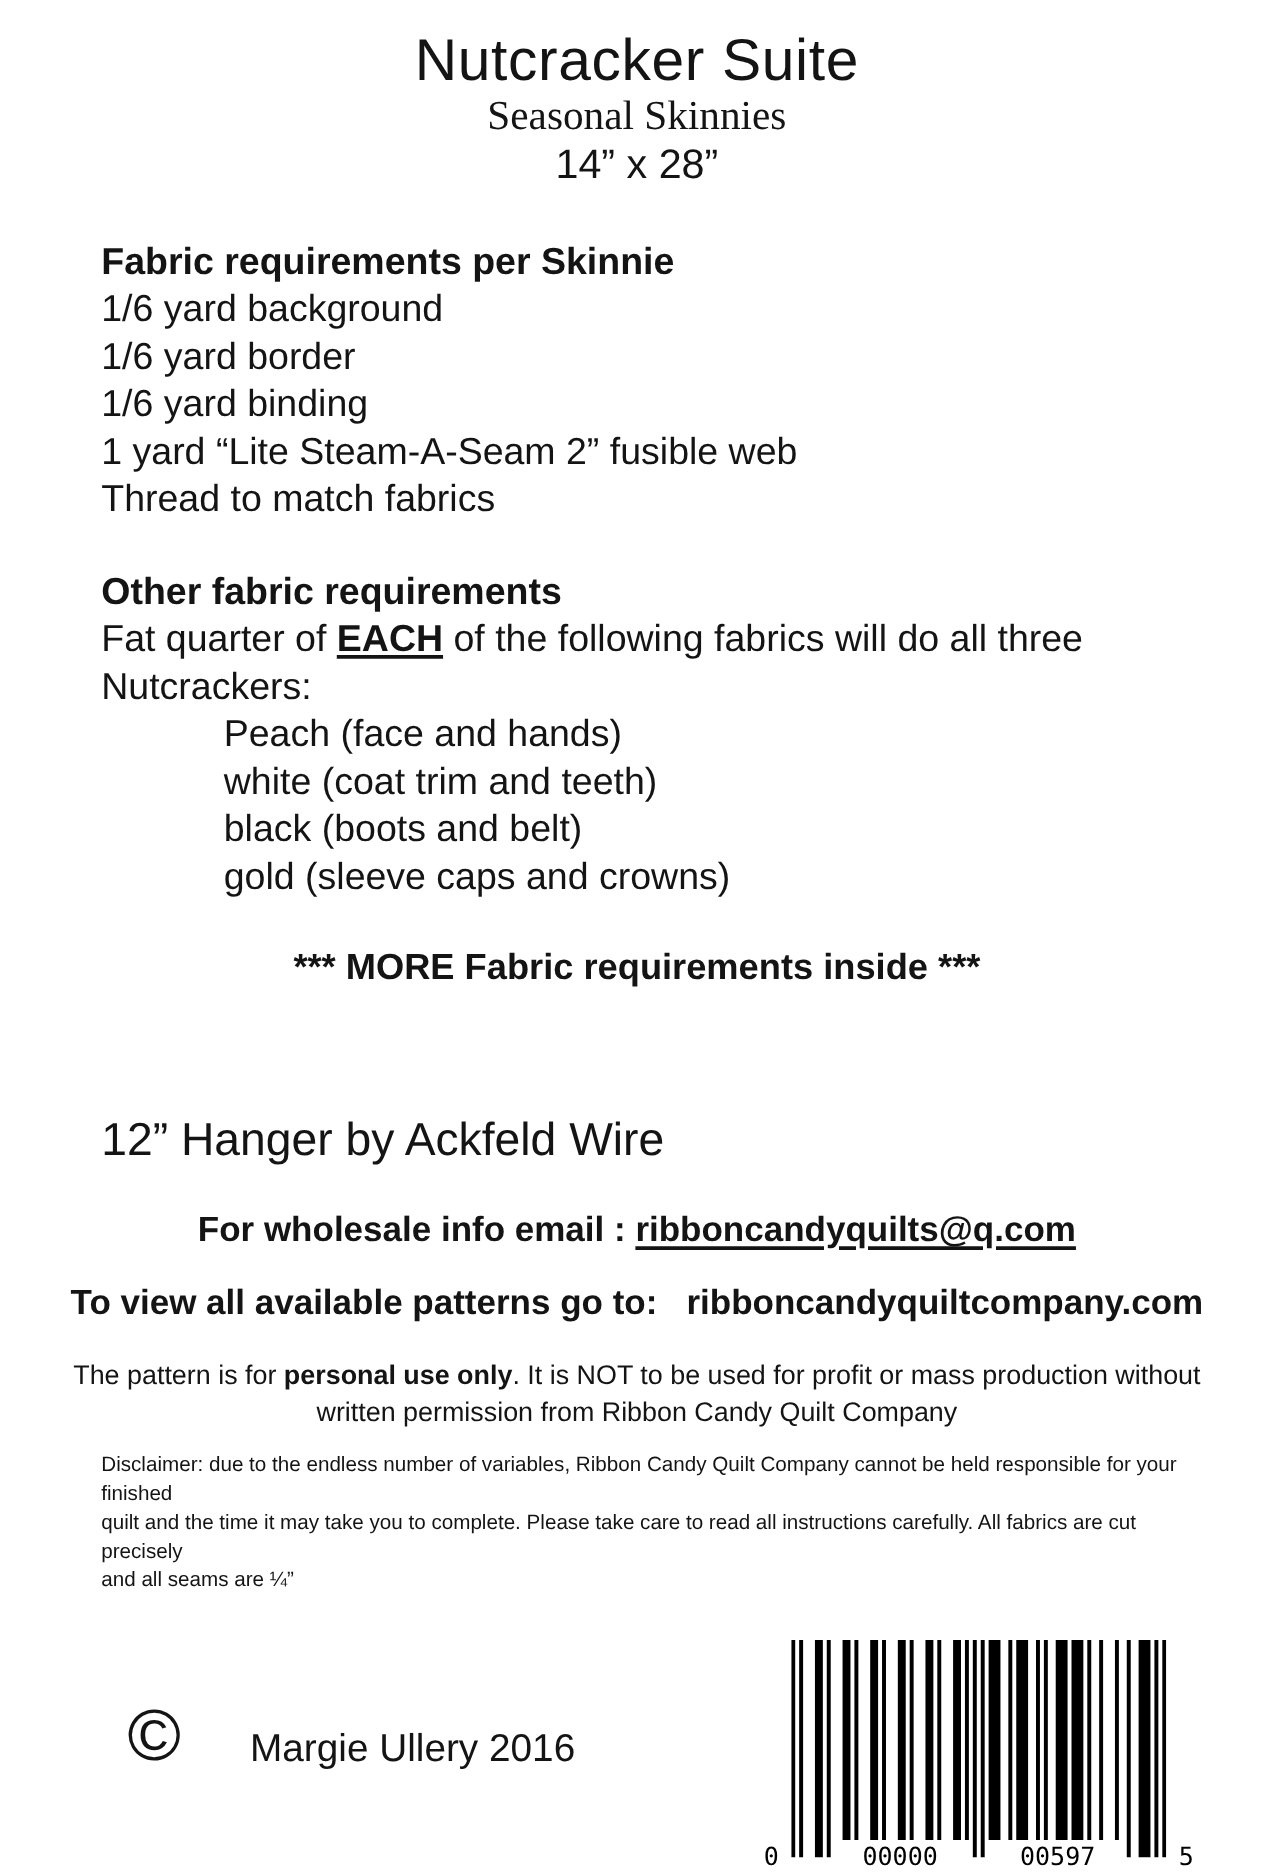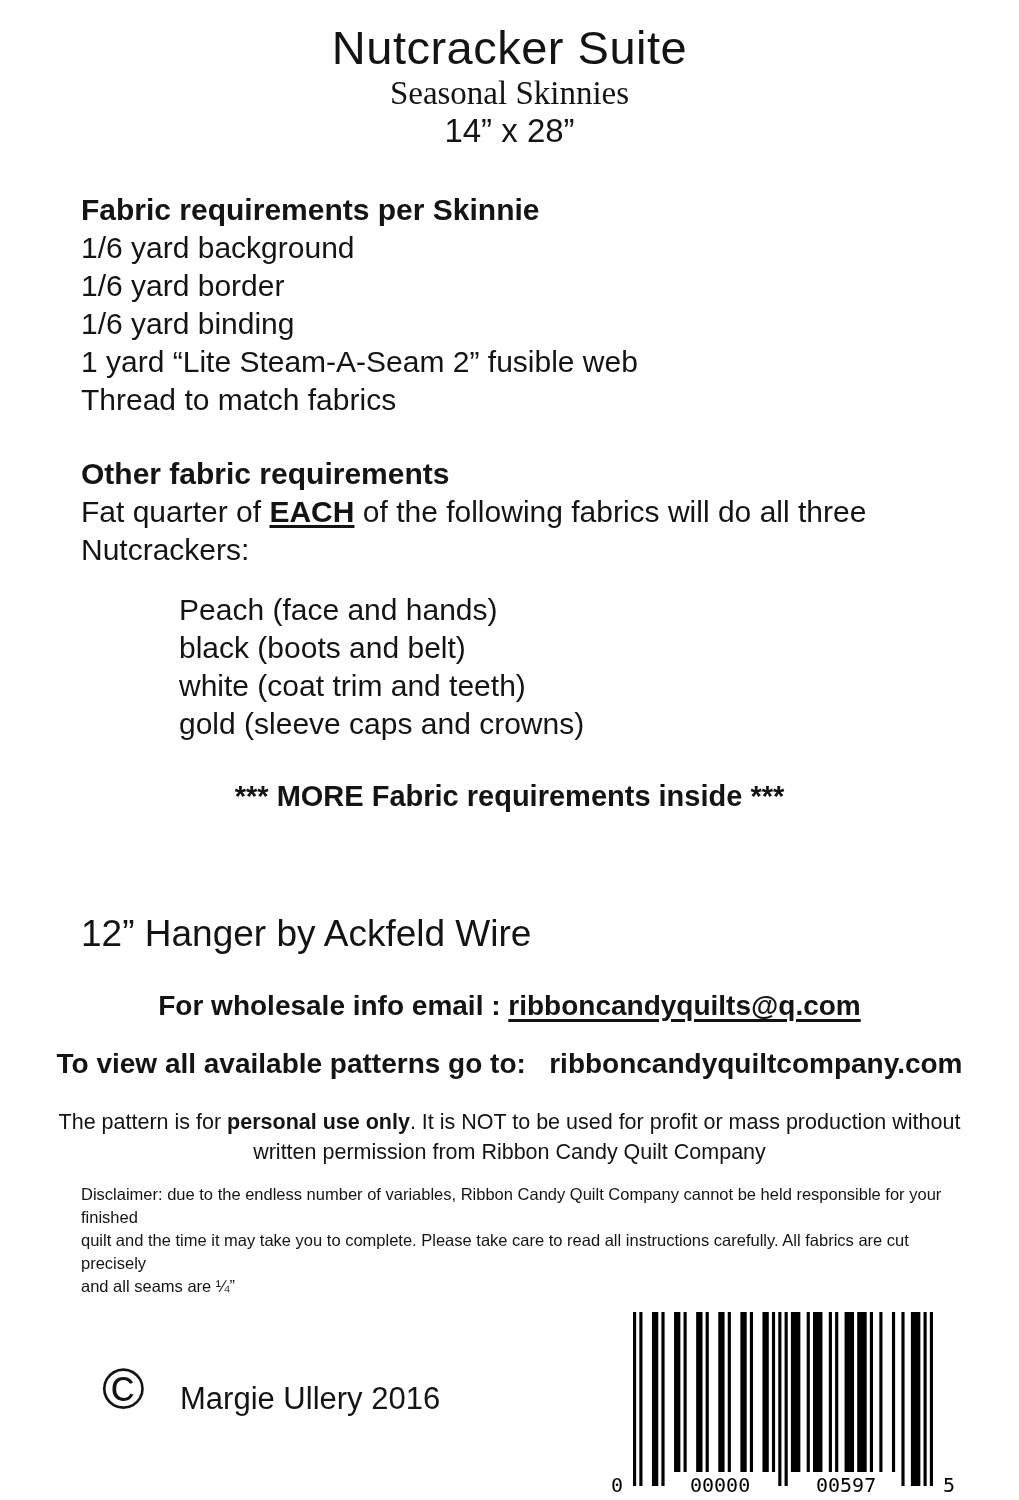--- a/index.html
+++ b/index.html
@@ -17,40 +17,40 @@
   
   .section { margin:0 40px 0 45px; font-size:30px; line-height:38px; }
   .sec1 { margin-top:42px; }
   .sec2 { margin-top:36px; }
   .heading {
     font-weight:bold; 
     text-decoration-thickness:3px; text-underline-offset:4px;
   }
   .line { white-space:pre-wrap; }
   .em { font-weight:bold; text-decoration:underline; text-decoration-thickness:3px; text-underline-offset:3px; }
-  .fabric-list { padding-left:98px;margin-top:22px; }
+  .fabric-list { padding-left:98px; }
 
   .more-note { text-align:center; font-weight:bold; font-size:29px; line-height:38px; margin-top:34px; }
   .hanger-note { margin:100px 0 0 45px; font-size:37px; line-height:38px; }
 
   .wholesale-line, .patterns-line {
     text-align:center; font-weight:bold; font-size:28px; line-height:34px; white-space:pre-wrap;
   }
   .wholesale-line { margin-top:36px; }
   .patterns-line { margin-top:24px; }
   .ul { text-decoration:underline; text-decoration-thickness:2.5px; text-underline-offset:4px; }
 
   .usage { text-align:center; font-size:21.5px; line-height:30px; margin-top:26px; white-space:pre-line; }
   .b { font-weight:bold; }
 
   .disclaimer { margin:16px 40px 0 45px; font-size:16.5px; line-height:23px; white-space:pre-line; }
 
   
   .copyright { position:absolute; left:66px; top:1360px; font-size:58px; line-height:58px; }
-  .credit { position:absolute; left:144px; top:1381px; font-size:31px; }
+  .credit { position:absolute; left:164px; top:1381px; font-size:31px; }
 
   .barcode { position:absolute; left:597px; top:1312px; width:340px; height:190px; }
   .barcode svg { position:absolute; left:0; top:0; }
   .bc-num {
     position:absolute; top:161px; font-family:"DejaVu Sans Mono", monospace;
     font-size:20px; letter-spacing:0px; color:#000;
   }
   .bc-sys   { left:-22px; }
   .bc-left  { left:57px; }
   .bc-right { left:183px; }
@@ -75,22 +75,22 @@
     <div class="line">1 yard “Lite Steam-A-Seam 2” fusible web</div>
     <div class="line">Thread to match fabrics</div>
   </div>
 
   <div class="section sec2">
     <div class="heading">Other fabric requirements</div>
     <div class="line"><span>Fat quarter of </span><span class="em">EACH</span><span> of the following fabrics will do all three</span></div>
     <div class="line">Nutcrackers:</div>
     <div class="fabric-list">
       <div class="line">Peach (face and hands)</div>
+      <div class="line">white (coat trim and teeth)</div>
       <div class="line">black (boots and belt)</div>
-      <div class="line">white (coat trim and teeth)</div>
       <div class="line">gold (sleeve caps and crowns)</div>
     </div>
   </div>
 
   <div class="more-note">*** MORE Fabric requirements inside ***</div>
 
   <div class="hanger-note">12” Hanger by Ackfeld Wire</div>
 
   <div class="wholesale-line"><span>For wholesale info email : </span><span class="ul">ribboncandyquilts@q.com</span></div>
 

